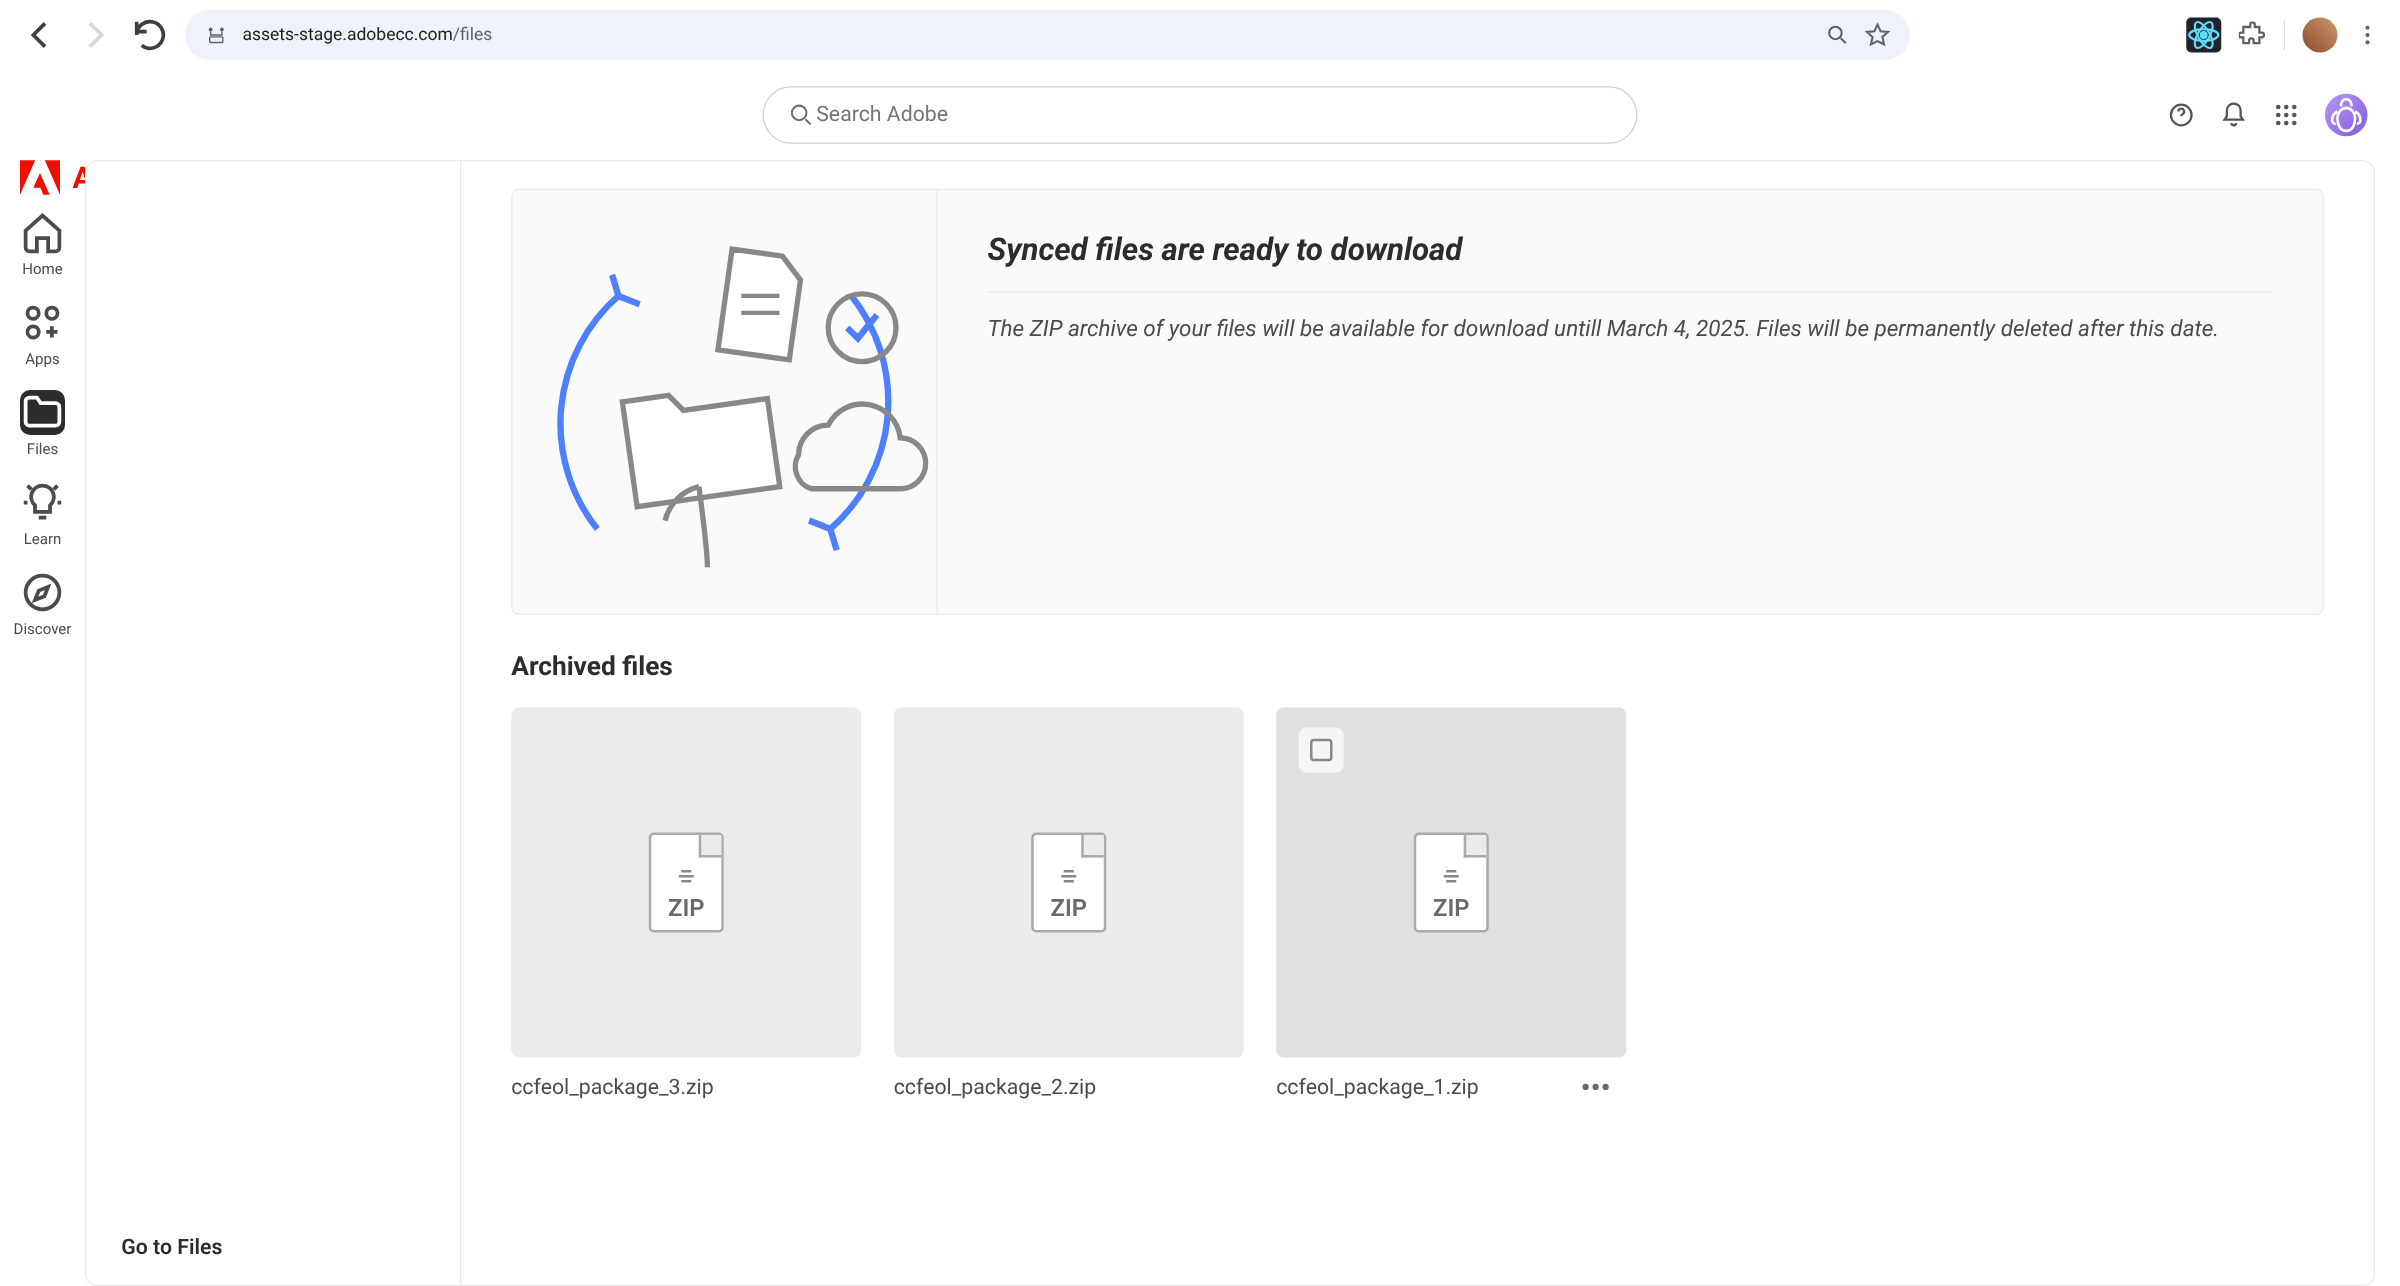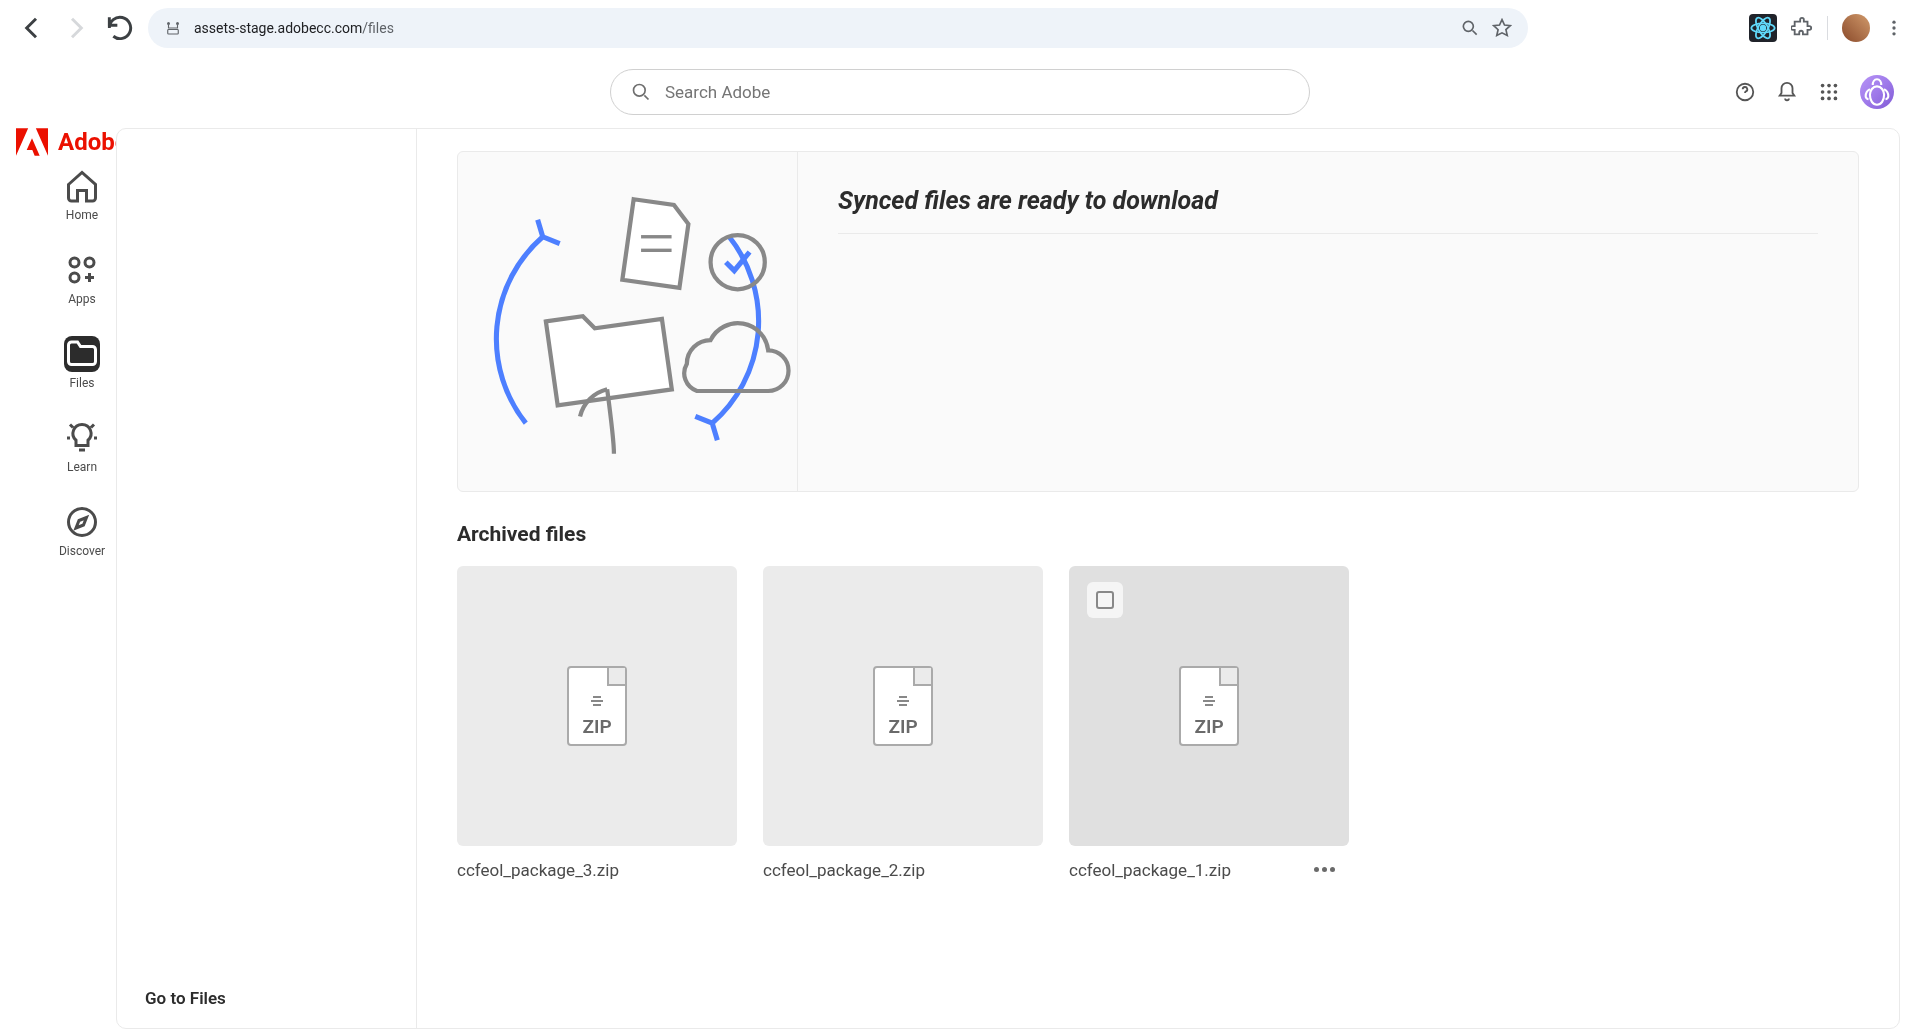--- a/index.html
+++ b/index.html
@@ -16,29 +16,29 @@
     .url-right { margin-left: auto; display: flex; gap: 12px; color: #5f6368; }
     .browser-right { display: flex; align-items: center; gap: 14px; margin-left: auto; }
     .react-badge { width: 28px; height: 28px; background: #20232a; border-radius: 4px; display:flex; align-items:center; justify-content:center; }
     .avatar-small { width: 28px; height: 28px; border-radius: 50%; background: linear-gradient(45deg,#8a4a2b,#d19a6b); }
     .divider-v { width: 1px; height: 24px; background: #dadce0; }
     .adobe-logo { width: 140px; display: flex; align-items: center; gap: 10px; position: absolute; left: 16px; top: 72px; }
     .adobe-a { width: 32px; height: 28px; }
     .adobe-text { font-size: 24px; font-weight: 700; color: #eb1000; }
 
     .top-header { position: absolute; top: 56px; left: 0; right: 0; height: 72px; display: flex; align-items: center; justify-content: center; }
-    .search-wrap { width: 700px; height: 46px; border: 1px solid #d0d0d0; border-radius: 23px; display: flex; align-items: center; padding: 0 20px; gap: 14px; background: #fff; }
+    .search-wrap { width: 700px; height: 46px; border: 1px solid #d0d0d0; border-radius: 23px; display: flex; align-items: center; padding: 0 20px; gap: 2px; background: #fff; }
     .search-wrap input { border: none; outline: none; flex: 1; font-size: 17px; color: #555; background: transparent; }
     .header-right { position: absolute; right: 26px; display: flex; align-items: center; gap: 20px; }
     .hr-icon { width: 22px; height: 22px; color: #555; cursor: pointer; }
     .user-avatar { width: 34px; height: 34px; border-radius: 50%; background: linear-gradient(135deg, #b794f6 0%, #9f7aea 50%, #805ad5 100%); display:flex; align-items:center; justify-content:center; color:#fff; font-size:14px; }
 
     
     .content-wrap { position: absolute; top: 128px; left: 0; right: 0; bottom: 0; display: flex; }
-    .left-rail { width: 68px; display: flex; flex-direction: column; align-items: center; gap: 30px; padding-top: 40px; margin-left: 48px; }
+    .left-rail { width: 68px; display: flex; flex-direction: column; align-items: center; gap: 18px; padding-top: 40px; }
     .rail-item { display: flex; flex-direction: column; align-items: center; gap: 4px; cursor: pointer; color: #4b4b4b; }
     .rail-item.active .rail-icon { background: #2c2c2c; color: #fff; }
     .rail-icon { width: 36px; height: 36px; border-radius: 8px; display: flex; align-items: center; justify-content: center; }
     .rail-label { font-size: 12px; color: #4b4b4b; }
 
     
     .panel { flex: 1; margin-right: 20px; border: 1px solid #eaeaea; border-radius: 10px; background: #fff; display: flex; }
     .sidebar { width: 300px; border-right: 1px solid #eaeaea; padding: 26px 14px; position: relative; }
     .sb-item { display: flex; align-items: center; gap: 14px; padding: 10px 14px; border-radius: 6px; cursor: pointer; margin-bottom: 2px; }
     .sb-item.active { background: #e9e9e9; }
@@ -259,20 +259,21 @@
             <path d="M55 95 h22 l6 8 h40 v42 h-68 z" stroke="#888" stroke-width="2.5" fill="#fff" transform="rotate(-8 89 120)"></path>
             <circle cx="165" cy="65" r="16" stroke="#888" stroke-width="2.5" fill="none"></circle>
             <path d="M158 65 l5 5 9-11" stroke="#4d7fff" stroke-width="3" fill="none"></path>
             <path d="M150 125 a14 14 0 0 1 14-14 a18 18 0 0 1 34 6 a12 12 0 0 1 0 24 h-42 a11 11 0 0 1-6-16z" stroke="#888" stroke-width="2.5" fill="none" transform="translate(-15,0)"></path>
             <path d="M88 140 c0 0 4 30 4 38" stroke="#888" stroke-width="2.5" fill="none"></path>
             <path d="M88 140 c-8 2 -14 8 -16 16" stroke="#888" stroke-width="2.5" fill="none"></path>
           </svg>
         </div>
         <div class="banner-text">
           <div class="banner-title">Synced files are ready to download</div>
+          <div class="banner-body">The ZIP archive of your files will be available for download untill March 4, 2025. Files will be permanently deleted after this date.</div>
         </div>
       </div>
 
       <div class="section-title">Archived files</div>
       <div class="files-grid">
         <div class="file-card">
           <div class="file-thumb">
             <div class="zip-icon">
               <div class="zip-dots">
                   <span></span>

